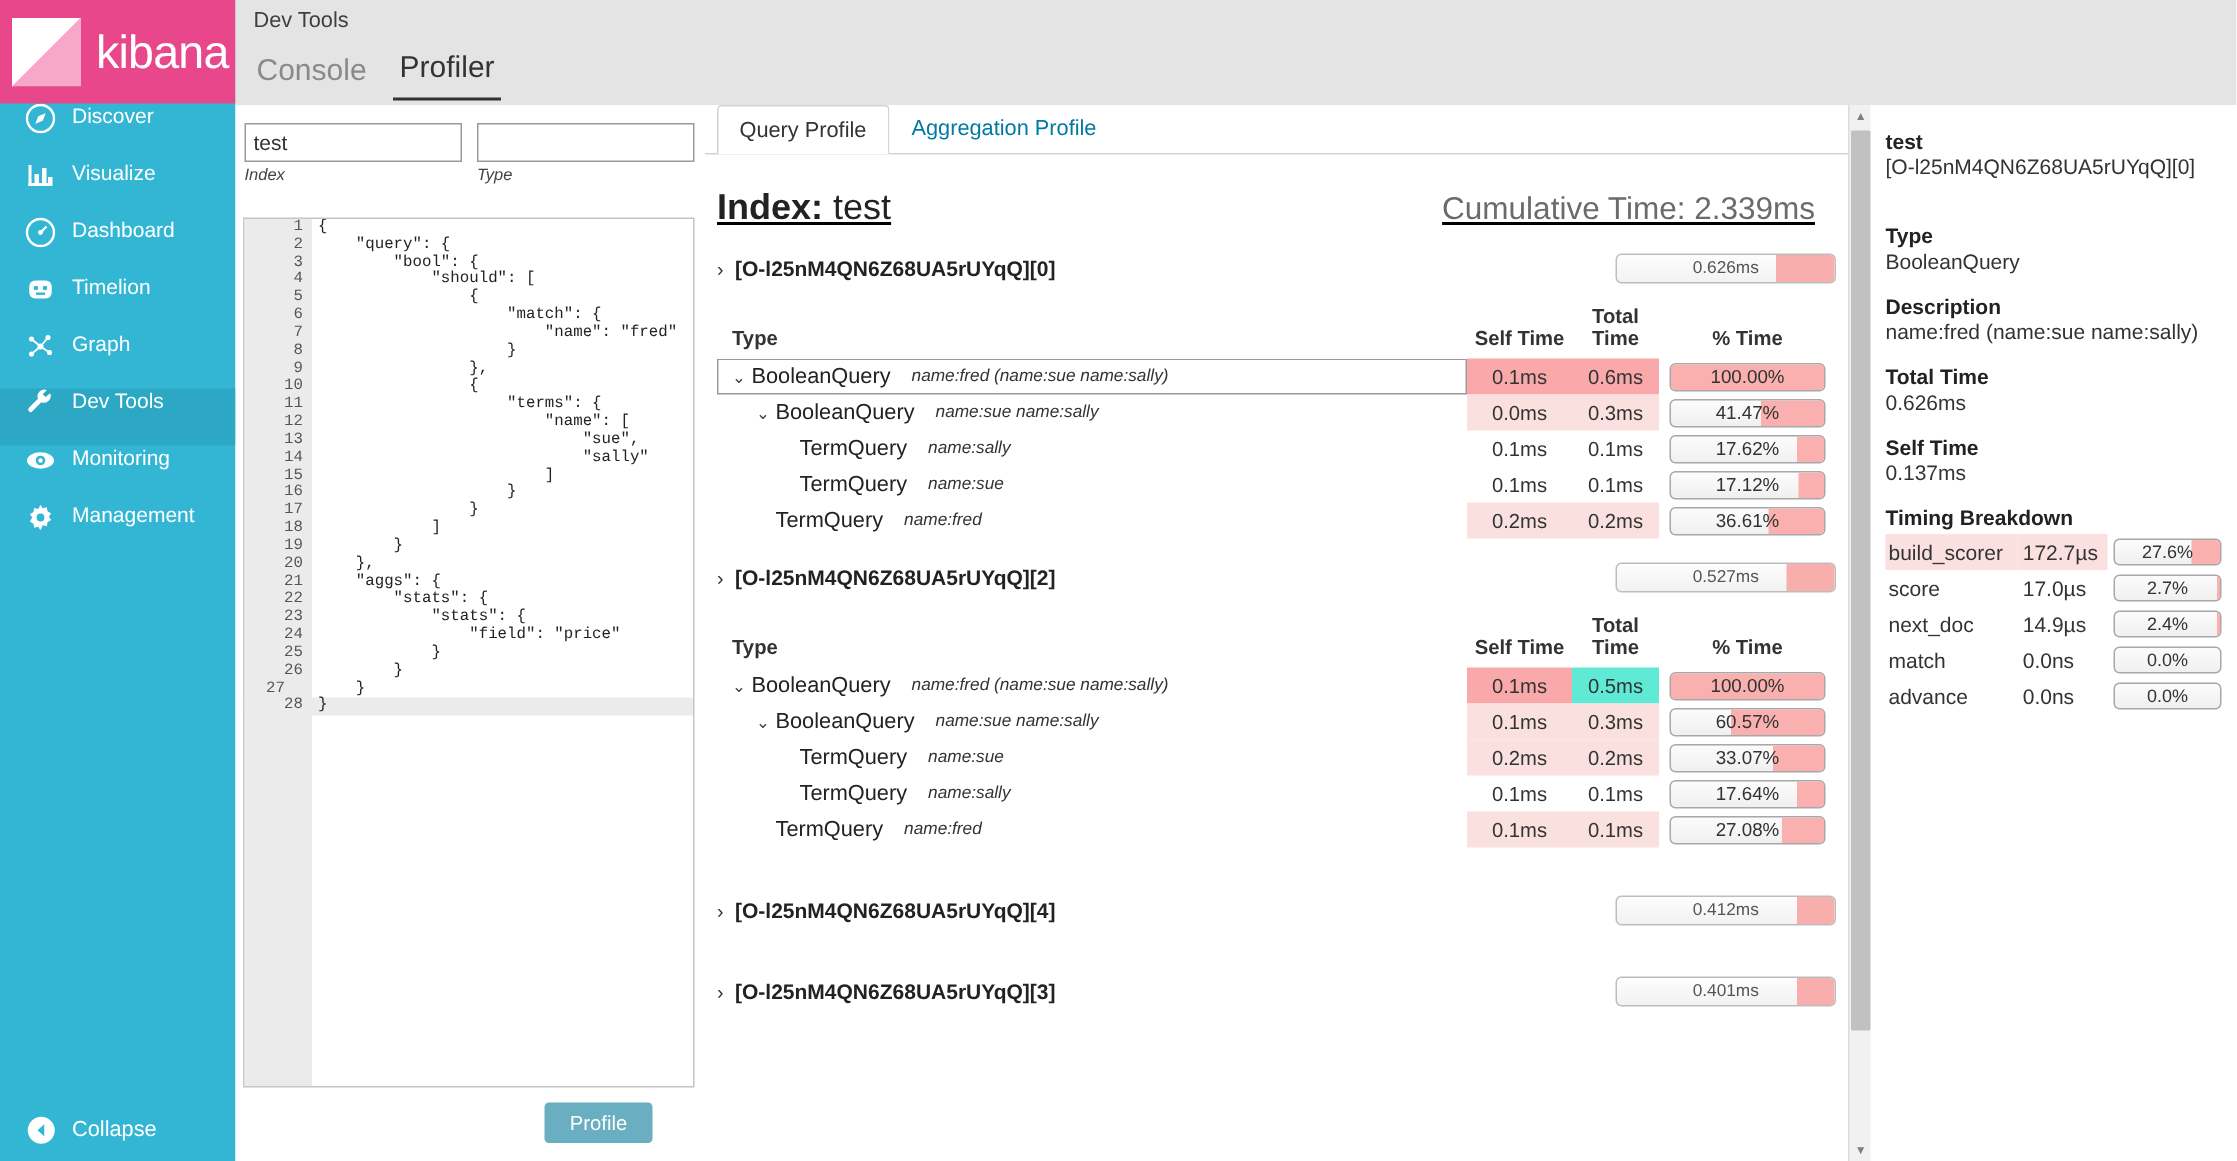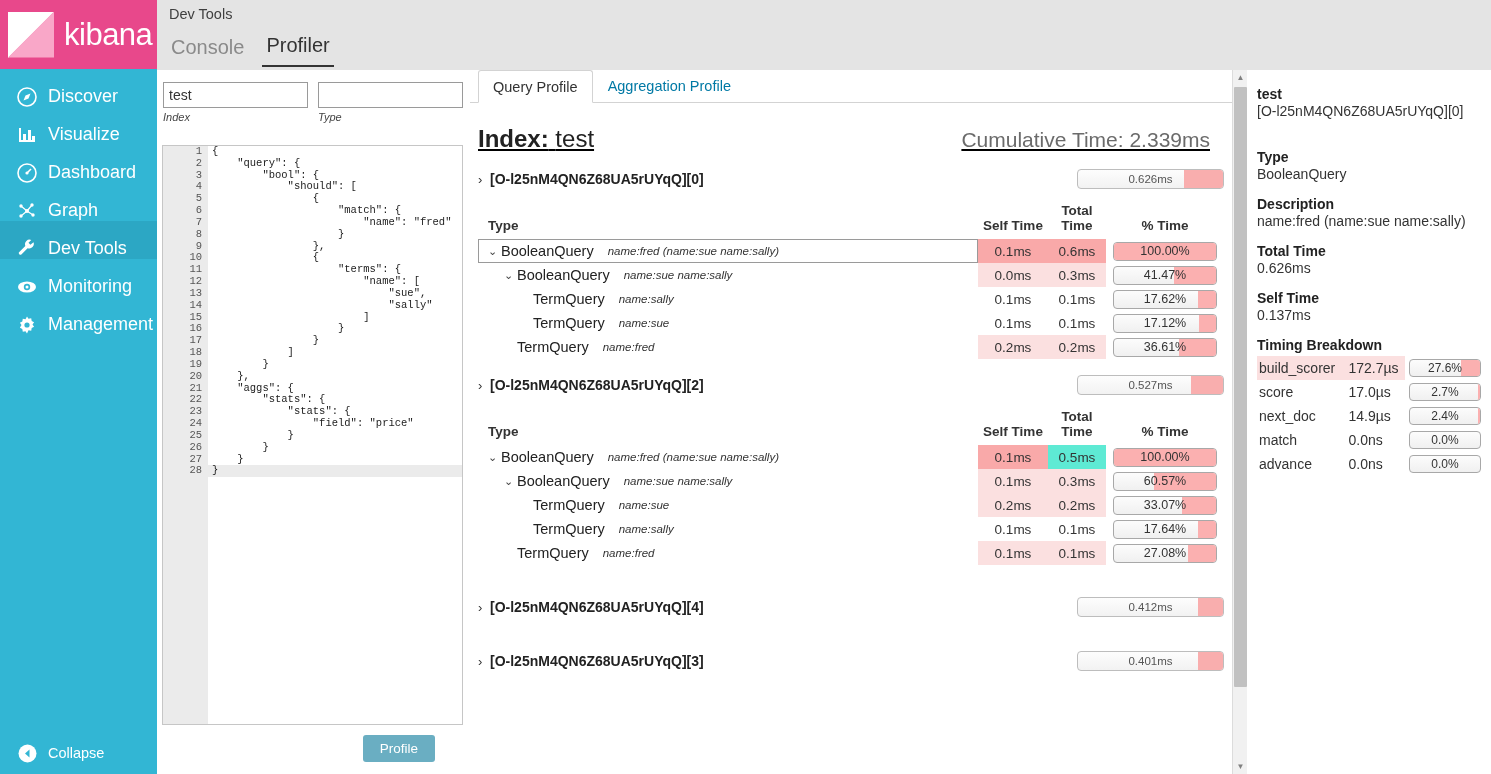--- a/index.html
+++ b/index.html
@@ -41,22 +41,22 @@
     width: 46px; height: 46px;
     background: #f9a7c8;
     clip-path: polygon(100% 0, 100% 100%, 0 100%);
   }
   #brand .brandtext {
     color: #fff; font-size: 31px; font-weight: 400;
     margin-left: 10px; letter-spacing: -0.5px;
   }
 
   .navitem {
-    height: 38px; display: flex; align-items: flex-end;
-    color: #ffffff; font-size: 18px;
+    height: 38px; display: flex; align-items: flex-start;
+    color: #ffffff; font-size: 14px;
     padding-left: 12px;
     cursor: pointer;
   }
   .navitem.active { background: #2ca7c4; }
   .navitem .ico {
     width: 30px; flex: none;
     display: flex; align-items: center; justify-content: center;
   }
   .navitem .ico svg { display: block; }
   .navitem .lbl { margin-left: 6px; }
@@ -352,20 +352,31 @@
         </div>
         <div class="navitem">
           <span class="ico">
             <svg width="20" height="20" viewBox="0 0 20 20">
               <circle cx="10" cy="10" r="9" fill="none" stroke="#fff" stroke-width="1.6"></circle>
               <path d="M10 10 L14 6" stroke="#fff" stroke-width="1.6" fill="none"></path>
               <circle cx="10" cy="10" r="1.6" fill="#fff"></circle>
             </svg>
           </span>
           <span class="lbl">Dashboard</span>
+        </div>
+        <div class="navitem">
+          <span class="ico">
+            <svg width="20" height="20" viewBox="0 0 20 20">
+              <rect x="2.5" y="4" width="15" height="12" rx="4" fill="#fff"></rect>
+              <circle cx="7" cy="9" r="1.5" fill="#32b6d4"></circle>
+              <circle cx="13" cy="9" r="1.5" fill="#32b6d4"></circle>
+              <rect x="7" y="12" width="6" height="1.6" fill="#32b6d4"></rect>
+            </svg>
+          </span>
+          <span class="lbl">Timelion</span>
         </div>
         <div class="navitem">
           <span class="ico">
             <svg width="20" height="20" viewBox="0 0 20 20">
               <circle cx="4" cy="5" r="1.7" fill="#fff"></circle>
               <circle cx="15" cy="4" r="1.7" fill="#fff"></circle>
               <circle cx="10" cy="10" r="2" fill="#fff"></circle>
               <circle cx="4" cy="15" r="1.7" fill="#fff"></circle>
               <circle cx="16" cy="14" r="1.7" fill="#fff"></circle>
               <path d="M4 5 L10 10 M15 4 L10 10 M4 15 L10 10 M16 14 L10 10" stroke="#fff" stroke-width="1.2"></path>
@@ -453,21 +464,21 @@
           <div class="codeline" style="justify-content: flex-end; padding-right: 6px; color: rgb(85, 85, 85);">17</div>
           <div class="codeline" style="justify-content: flex-end; padding-right: 6px; color: rgb(85, 85, 85);">18</div>
           <div class="codeline" style="justify-content: flex-end; padding-right: 6px; color: rgb(85, 85, 85);">19</div>
           <div class="codeline" style="justify-content: flex-end; padding-right: 6px; color: rgb(85, 85, 85);">20</div>
           <div class="codeline" style="justify-content: flex-end; padding-right: 6px; color: rgb(85, 85, 85);">21</div>
           <div class="codeline" style="justify-content: flex-end; padding-right: 6px; color: rgb(85, 85, 85);">22</div>
           <div class="codeline" style="justify-content: flex-end; padding-right: 6px; color: rgb(85, 85, 85);">23</div>
           <div class="codeline" style="justify-content: flex-end; padding-right: 6px; color: rgb(85, 85, 85);">24</div>
           <div class="codeline" style="justify-content: flex-end; padding-right: 6px; color: rgb(85, 85, 85);">25</div>
           <div class="codeline" style="justify-content: flex-end; padding-right: 6px; color: rgb(85, 85, 85);">26</div>
-          <div class="codeline" style="justify-content: flex-end; padding-right: 6px; color: rgb(85, 85, 85);">27</div>
+          <div class="codeline" style="justify-content: flex-end; padding-right: 18px; color: rgb(85, 85, 85);">27</div>
           <div class="codeline activeline" style="justify-content: flex-end; padding-right: 6px; color: rgb(85, 85, 85);">28</div>
         </div>
       <div id="codeArea">
           <div class="codeline" style="position: relative;"><span class="txt" style="left:4px">{</span></div>
           <div class="codeline" style="position: relative;"><span class="txt" style="left:4px">    "query": {</span></div>
           <div class="codeline" style="position: relative;"><span class="txt" style="left:4px">        "bool": {</span></div>
           <div class="codeline" style="position: relative;"><span class="txt" style="left:4px">            "should": [</span></div>
           <div class="codeline" style="position: relative;"><span class="txt" style="left:4px">                {</span></div>
           <div class="codeline" style="position: relative;"><span class="txt" style="left:4px">                    "match": {</span></div>
           <div class="codeline" style="position: relative;"><span class="txt" style="left:4px">                        "name": "fred"</span></div>

